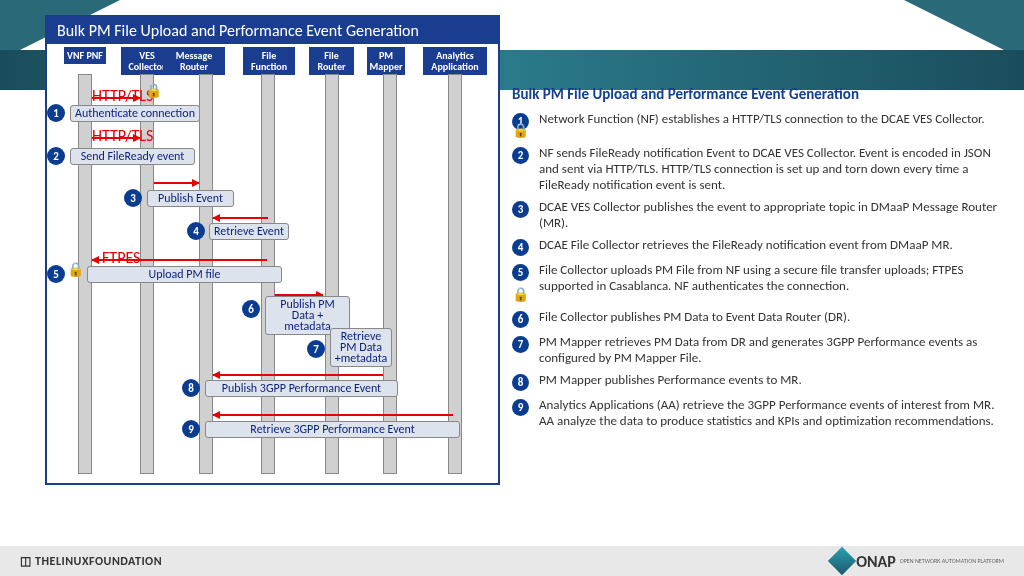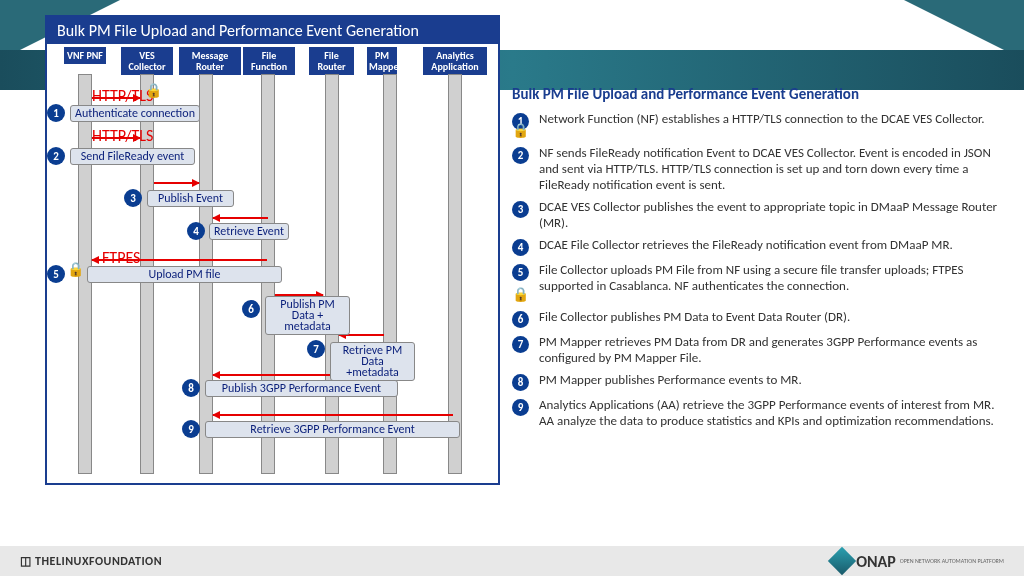--- a/index.html
+++ b/index.html
@@ -36,24 +36,24 @@
 
 <div class="bg-triangle-left"></div>
 <div class="bg-triangle-right"></div>
 <div class="bg-band"></div>
 
 <div class="diagram">
   <div class="diag-title">Bulk PM File Upload and Performance Event Generation</div>
   <div class="lanes">
     <div class="lane-header" style="left:17px;width:42px">VNF PNF</div>
     <div class="lane-header" style="left:74px;width:52px">VES Collector</div>
-    <div class="lane-header" style="left:132px;width:62px">Message Router</div>
+    <div class="lane-header" style="left:116px;width:62px">Message Router</div>
     <div class="lane-header" style="left:196px;width:52px">File Function</div>
     <div class="lane-header" style="left:262px;width:45px">File Router</div>
-    <div class="lane-header" style="left:320px;width:30px">PM Mapper</div>
+    <div class="lane-header" style="left:320px;width:38px">PM Mapper</div>
     <div class="lane-header" style="left:376px;width:64px">Analytics Application</div>
 
     <div class="lifeline" style="left:31px"></div>
     <div class="lifeline" style="left:93px"></div>
     <div class="lifeline" style="left:152px"></div>
     <div class="lifeline" style="left:214px"></div>
     <div class="lifeline" style="left:278px"></div>
     <div class="lifeline" style="left:336px"></div>
     <div class="lifeline" style="left:401px"></div>
 
@@ -81,21 +81,21 @@
     <div class="num-badge" style="left:0px;top:221px">5</div>
     <span class="lock" style="left:20px;top:217px">🔒</span>
     <div class="msg-box" style="left:40px;top:222px;width:195px">Upload PM file</div>
 
     <div class="arrow" style="left:228px;top:250px;width:48px"></div>
     <div class="num-badge" style="left:195px;top:256px">6</div>
     <div class="msg-box" style="left:218px;top:252px;width:85px">Publish PM Data + metadata</div>
 
     <div class="arrow left" style="left:292px;top:290px;width:45px"></div>
     <div class="num-badge" style="left:260px;top:296px">7</div>
-    <div class="msg-box" style="left:283px;top:298px;width:85px">Retrieve PM Data +metadata</div>
+    <div class="msg-box" style="left:283px;top:284px;width:62px">Retrieve PM Data +metadata</div>
 
     <div class="arrow left" style="left:166px;top:330px;width:170px"></div>
     <div class="num-badge" style="left:135px;top:335px">8</div>
     <div class="msg-box" style="left:158px;top:336px;width:193px">Publish 3GPP Performance Event</div>
 
     <div class="arrow left" style="left:166px;top:370px;width:240px"></div>
     <div class="num-badge" style="left:135px;top:376px">9</div>
     <div class="msg-box" style="left:158px;top:377px;width:255px">Retrieve 3GPP Performance Event</div>
   </div>
 </div>

